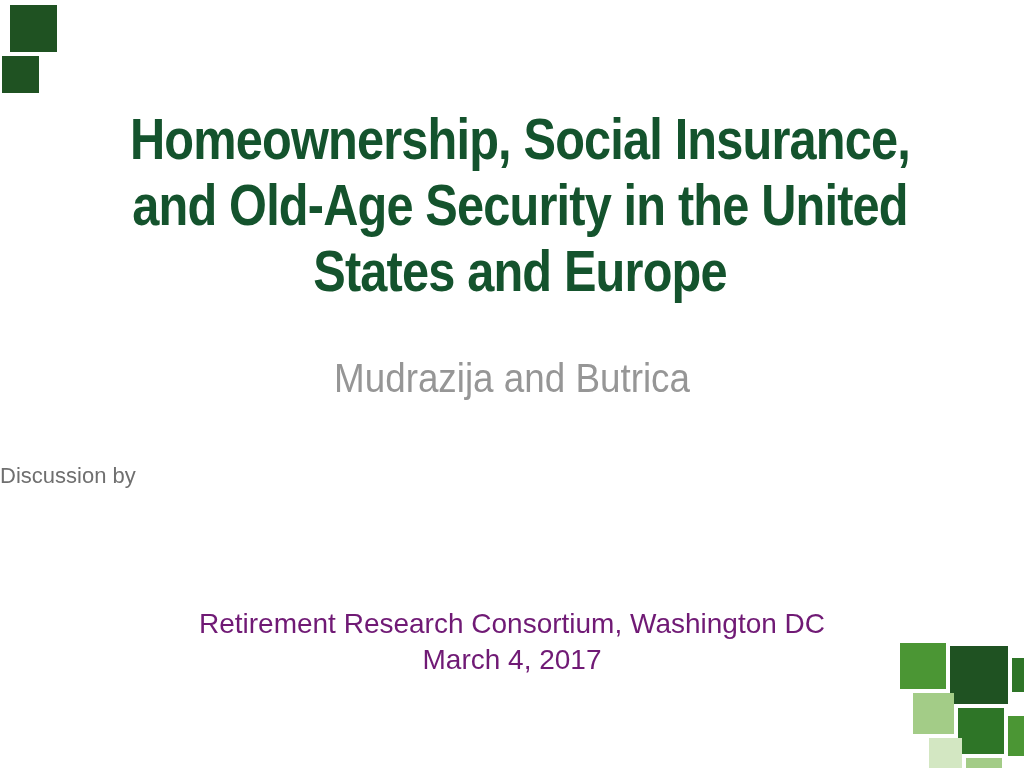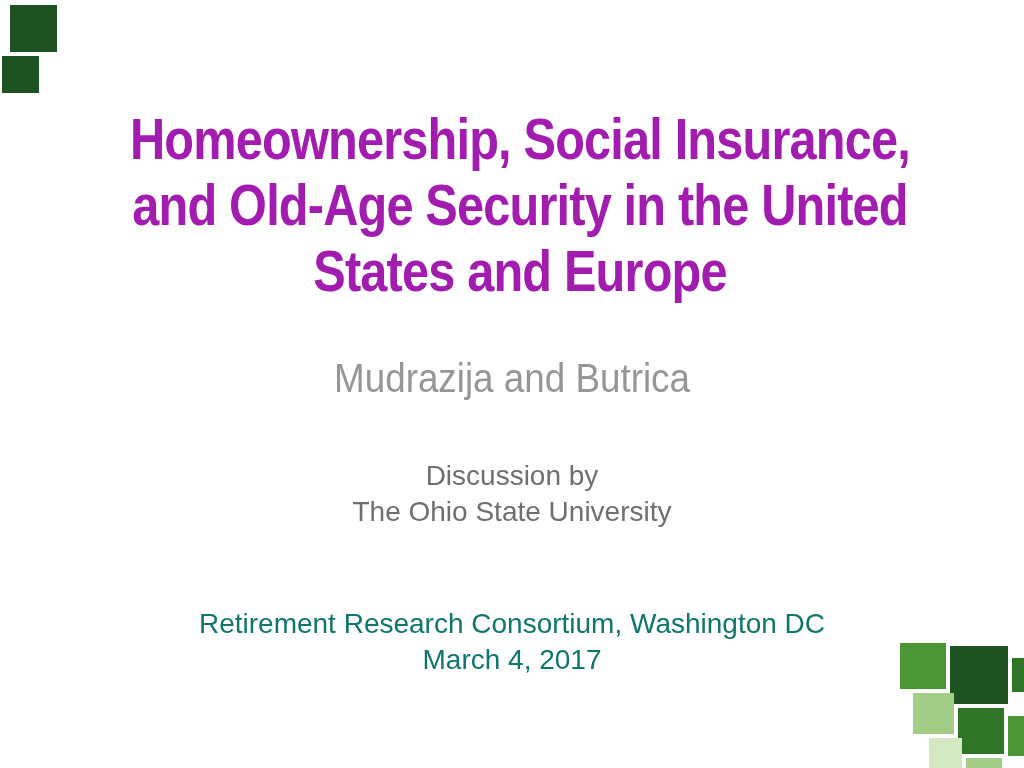--- a/index.html
+++ b/index.html
@@ -17,21 +17,21 @@
   }
   .decor-sq {
     position: absolute;
   }
   .title-block {
     position: absolute;
     top: 106px;
     left: 16px;
     width: 1008px;
     text-align: center;
-    color: #a21caf;
+    color: #14532d;
     font-weight: 700;
     font-size: 58px;
     line-height: 66px;
     letter-spacing: -1px;
   }
   .title-line {
     white-space: nowrap;
     transform: scaleX(0.84);
     transform-origin: 50% 50%;
   }
@@ -46,32 +46,31 @@
     line-height: 48px;
     transform: scaleX(0.92);
     transform-origin: 50% 50%;
     white-space: nowrap;
   }
   .discussion-block {
     position: absolute;
     top: 458px;
     left: 0;
     width: 1024px;
-    text-align: center;
     color: #6f6f6f;
-    font-size: 28px;
+    font-size: 22px;
     line-height: 36px;
   }
   .event-block {
     position: absolute;
     top: 606px;
     left: 0;
     width: 1024px;
     text-align: center;
-    color: #0f766e;
+    color: #701a75;
     font-size: 28px;
     line-height: 36px;
   }
 </style>
 </head>
 <body>
 
 <div class="slide">
 
   <div id="decor-layer">
@@ -90,21 +89,20 @@
   <div class="title-block">
     <div class="title-line">Homeownership, Social Insurance,</div>
     <div class="title-line">and Old-Age Security in the United</div>
     <div class="title-line">States and Europe</div>
   </div>
 
   <div class="subtitle">Mudrazija and Butrica</div>
 
   <div class="discussion-block">
     <div>Discussion by</div>
-    <div>The Ohio State University</div>
   </div>
 
   <div class="event-block">
     <div>Retirement Research Consortium, Washington DC</div>
     <div>March 4, 2017</div>
   </div>
 
 </div>
 
 </body></html>

